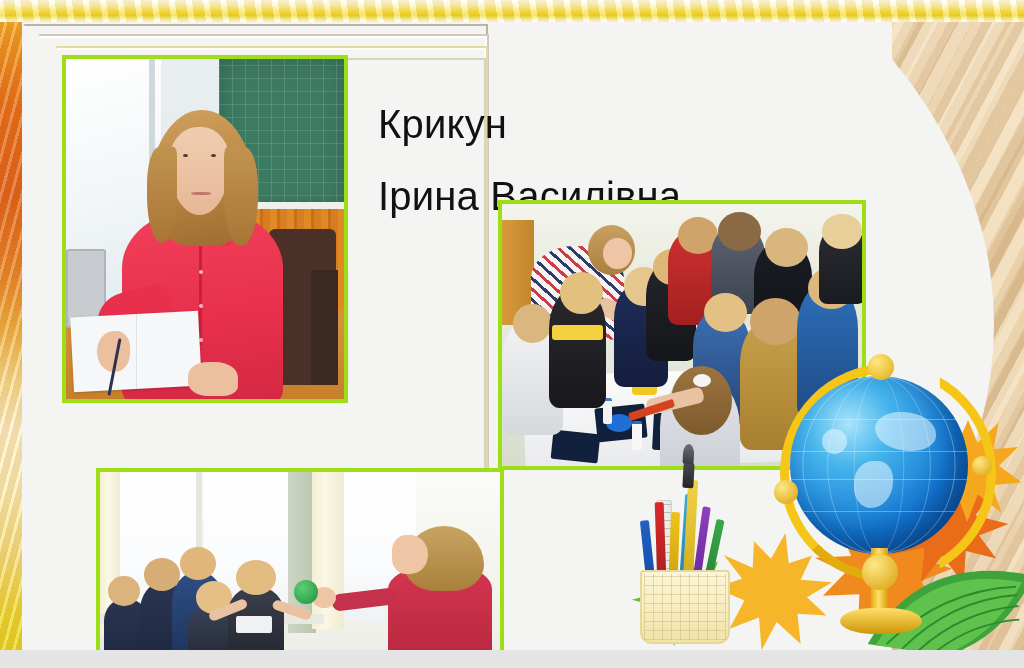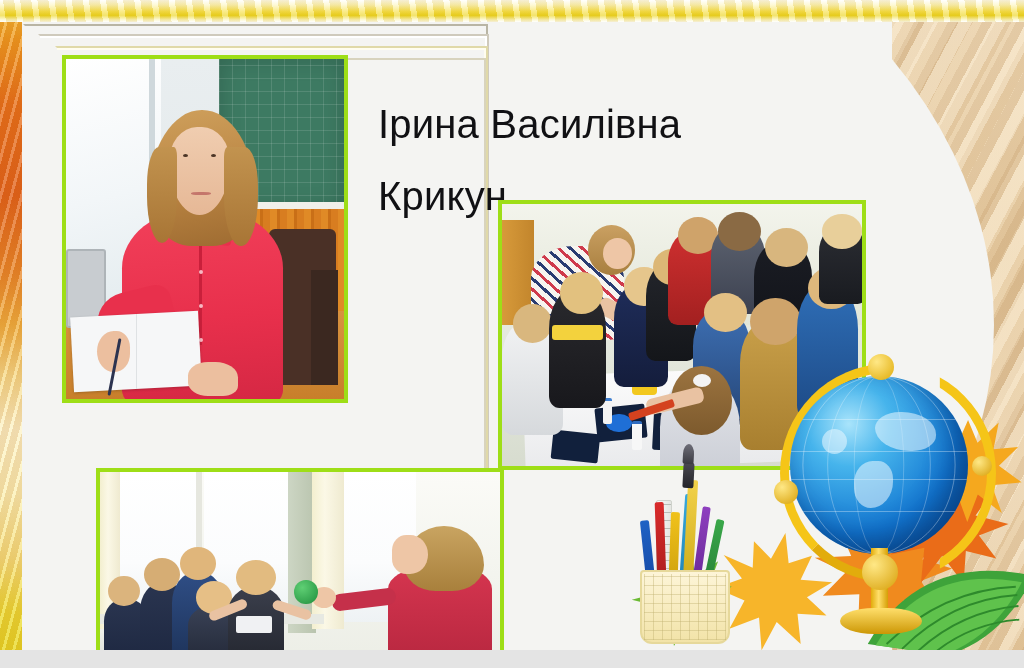--- a/index.html
+++ b/index.html
@@ -277,22 +277,22 @@
 
     <div class="top-band"></div>
     <div class="top-band-tex"></div>
 
     <div class="nframe nf1"></div>
     <div class="nframe nf2"></div>
     <div class="nframe nf3"></div>
     <div class="nframe nf4"></div>
 
     <div class="title-block">
+      <div class="title-line">Крикун</div>
       <div class="title-line">Ірина Василівна</div>
-      <div class="title-line">Крикун</div>
     </div>
 
     <div class="photo ph-portrait">
       <div class="p-wall"></div>
       <div class="p-board">
         <div class="p-board-grid"></div>
       </div>
       <div class="p-wood2"></div>
       <div class="p-wood"></div>
       <div class="p-window"></div>

